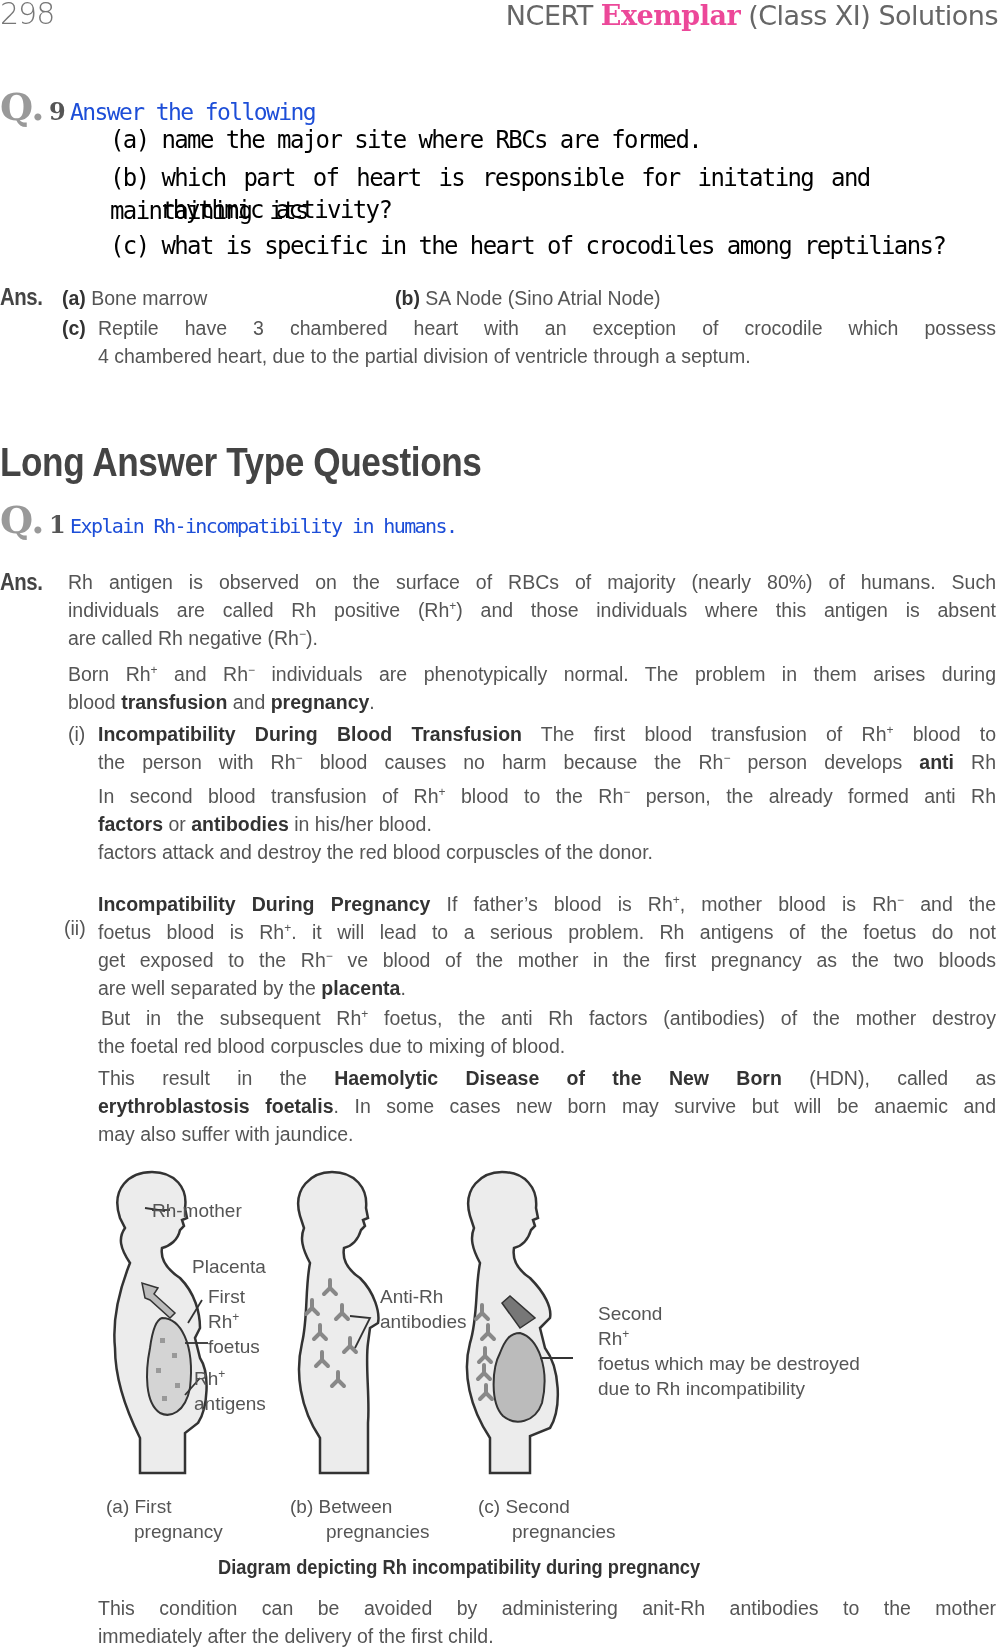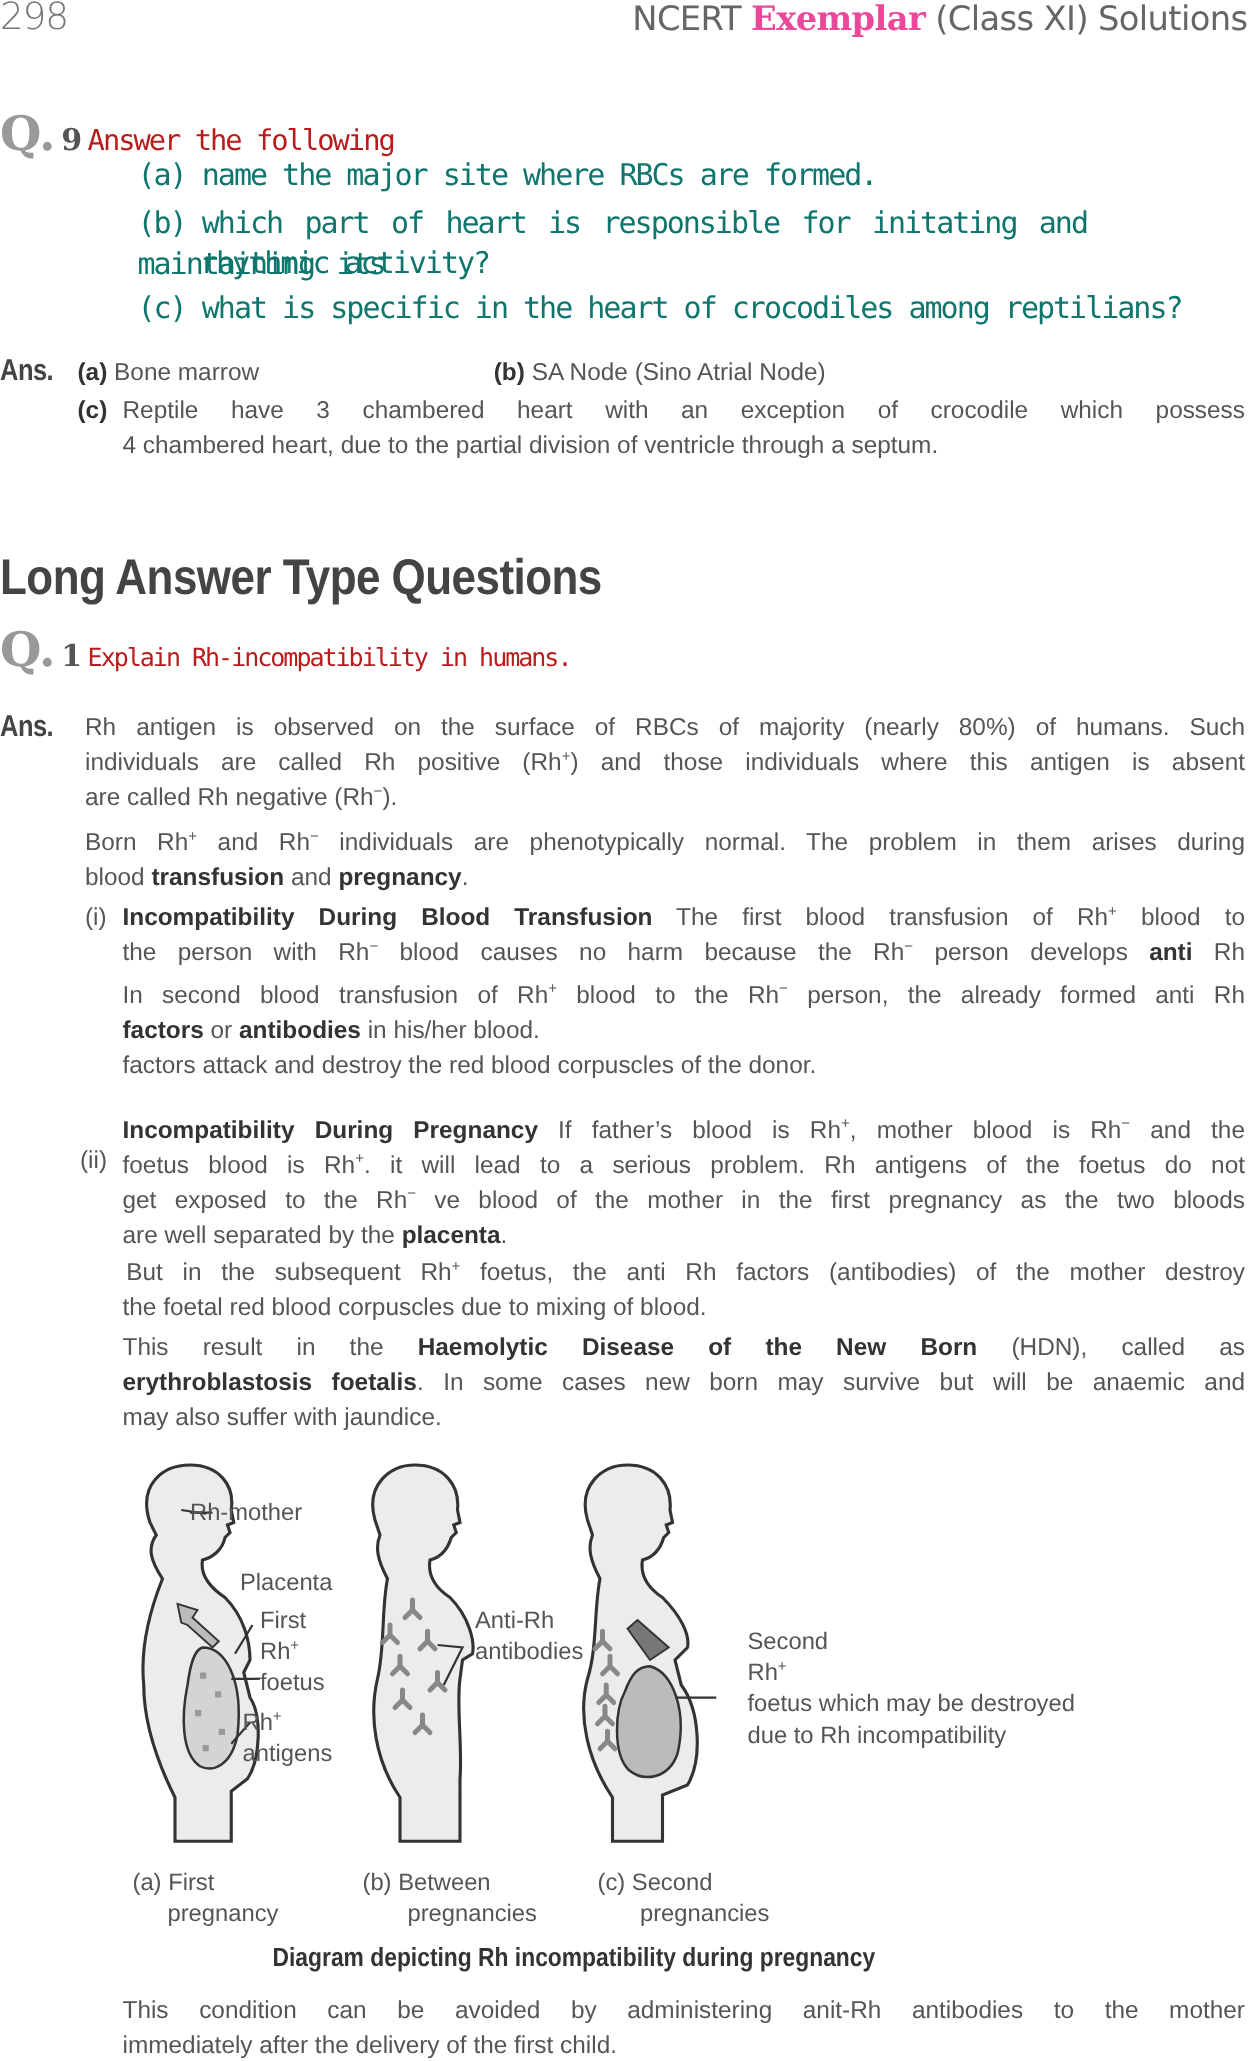--- a/index.html
+++ b/index.html
@@ -3,22 +3,22 @@
 <meta charset="utf-8">
 <style>
   html, body { margin:0; padding:0; background:#ffffff; }
   body { width:1000px; height:1649px; position:relative; overflow:hidden; color:#333; font-family:"Liberation Sans", sans-serif; }
   .abs { position:absolute; }
   .pageno { left:0; top:-4px; font-size:30px; font-family:"DejaVu Sans", sans-serif; font-weight:200; color:#777; letter-spacing:-1px; }
   .runhead { right:2px; top:0px; font-size:27px; color:#666; font-family:"DejaVu Sans", sans-serif; letter-spacing:-0.5px; }
   .runhead b { color:#ec4899; font-family:"DejaVu Serif", serif; font-weight:bold; }
   .qmark { font-family:"DejaVu Serif", serif; font-size:38px; font-weight:bold; color:#999; }
   .qnum { font-family:"DejaVu Serif", serif; font-weight:bold; color:#555; font-size:24px; }
-  .qtext { font-family:"DejaVu Sans Mono", monospace; font-size:23px; color:#b91c1c; letter-spacing:-1.6px; }
-  .qline { font-family:"DejaVu Sans Mono", monospace; font-size:24px; color:#0f766e; letter-spacing:-1.6px; line-height:33px; }
+  .qtext { font-family:"DejaVu Sans Mono", monospace; font-size:23px; color:#1d4ed8; letter-spacing:-1.6px; }
+  .qline { font-family:"DejaVu Sans Mono", monospace; font-size:24px; color:#000000; letter-spacing:-1.6px; line-height:33px; }
   .ans { font-family:"Liberation Sans", sans-serif; font-weight:bold; font-size:24px; color:#444; letter-spacing:-0.5px; transform:scaleX(0.85); transform-origin:left; }
   .body { font-family:"Liberation Sans", sans-serif; font-size:19.5px; color:#555; line-height:28px; font-weight:normal; }
   .body b { color:#333; }
   sup { font-size:12px; line-height:0; }
   .section { left:0; top:440px; font-family:"Liberation Sans", sans-serif; font-weight:bold; font-size:40px; color:#444; transform:scaleX(0.88); transform-origin:left; letter-spacing:-0.5px; }
   .caption { font-family:"Liberation Sans", sans-serif; font-weight:bold; font-size:21px; color:#333; transform:scaleX(0.87); transform-origin:left; }
   .dlabel { font-family:"Liberation Sans", sans-serif; font-size:19px; color:#555; line-height:25px; }
 </style>
 </head>
 <body>

